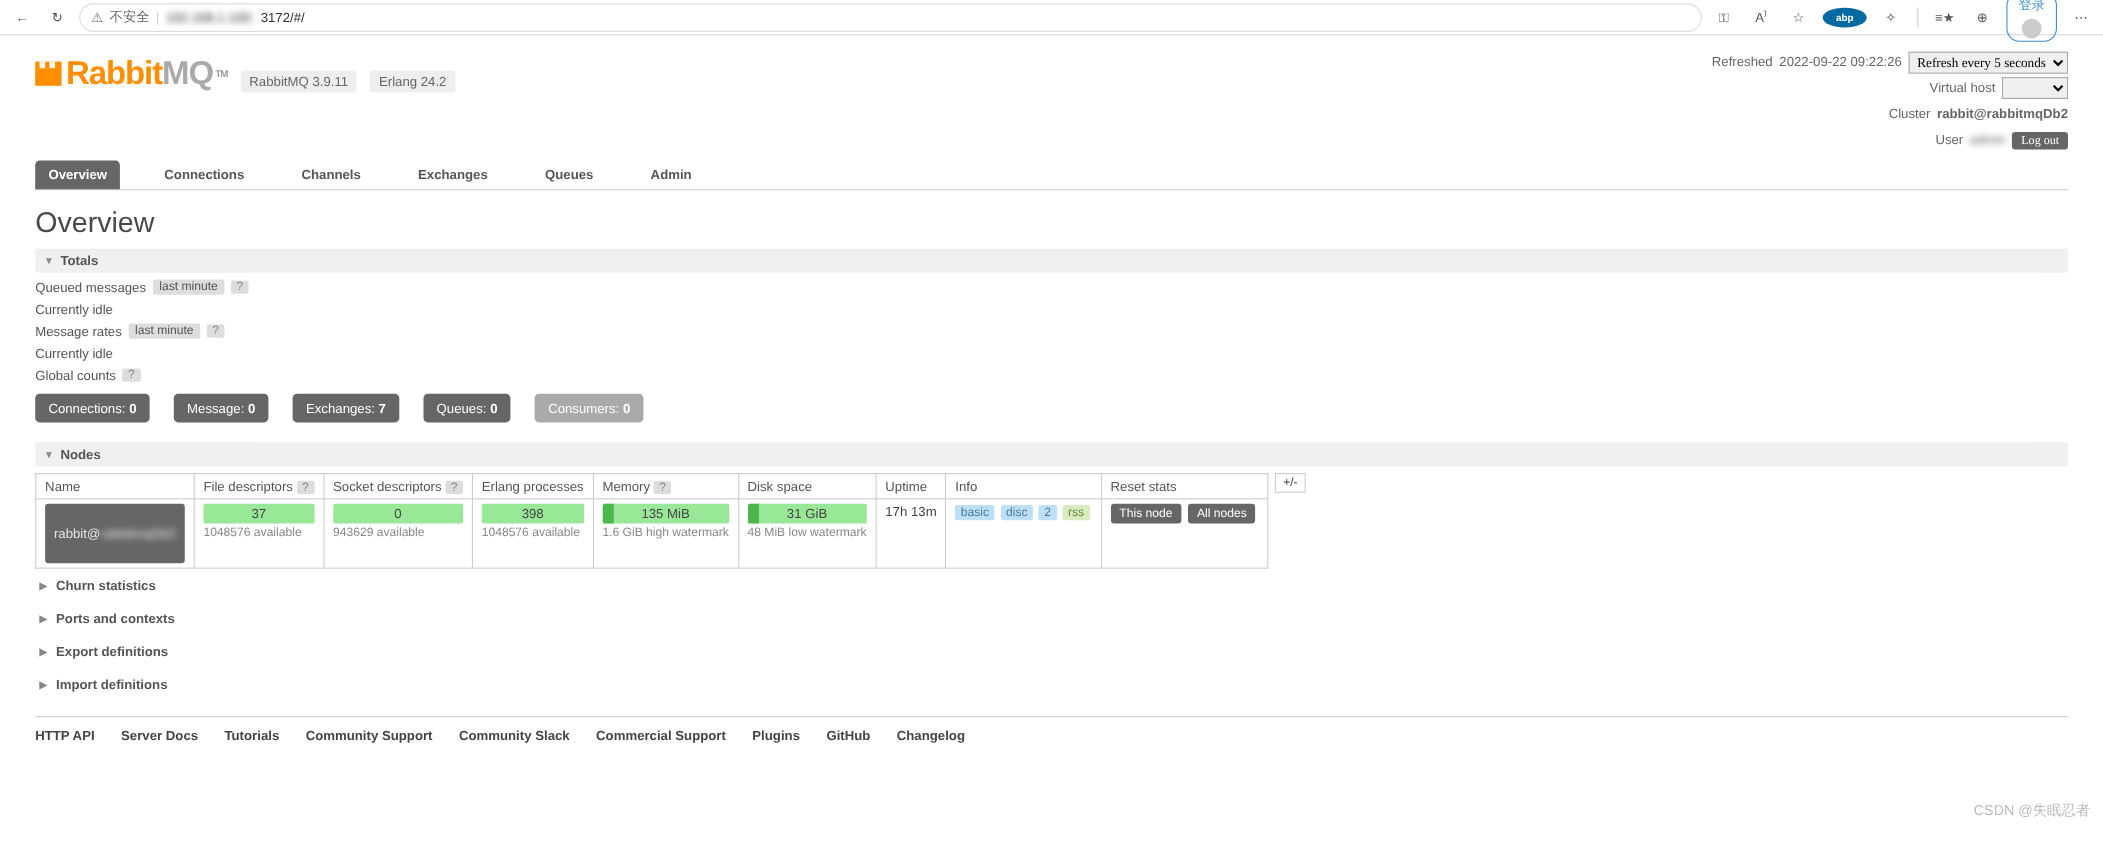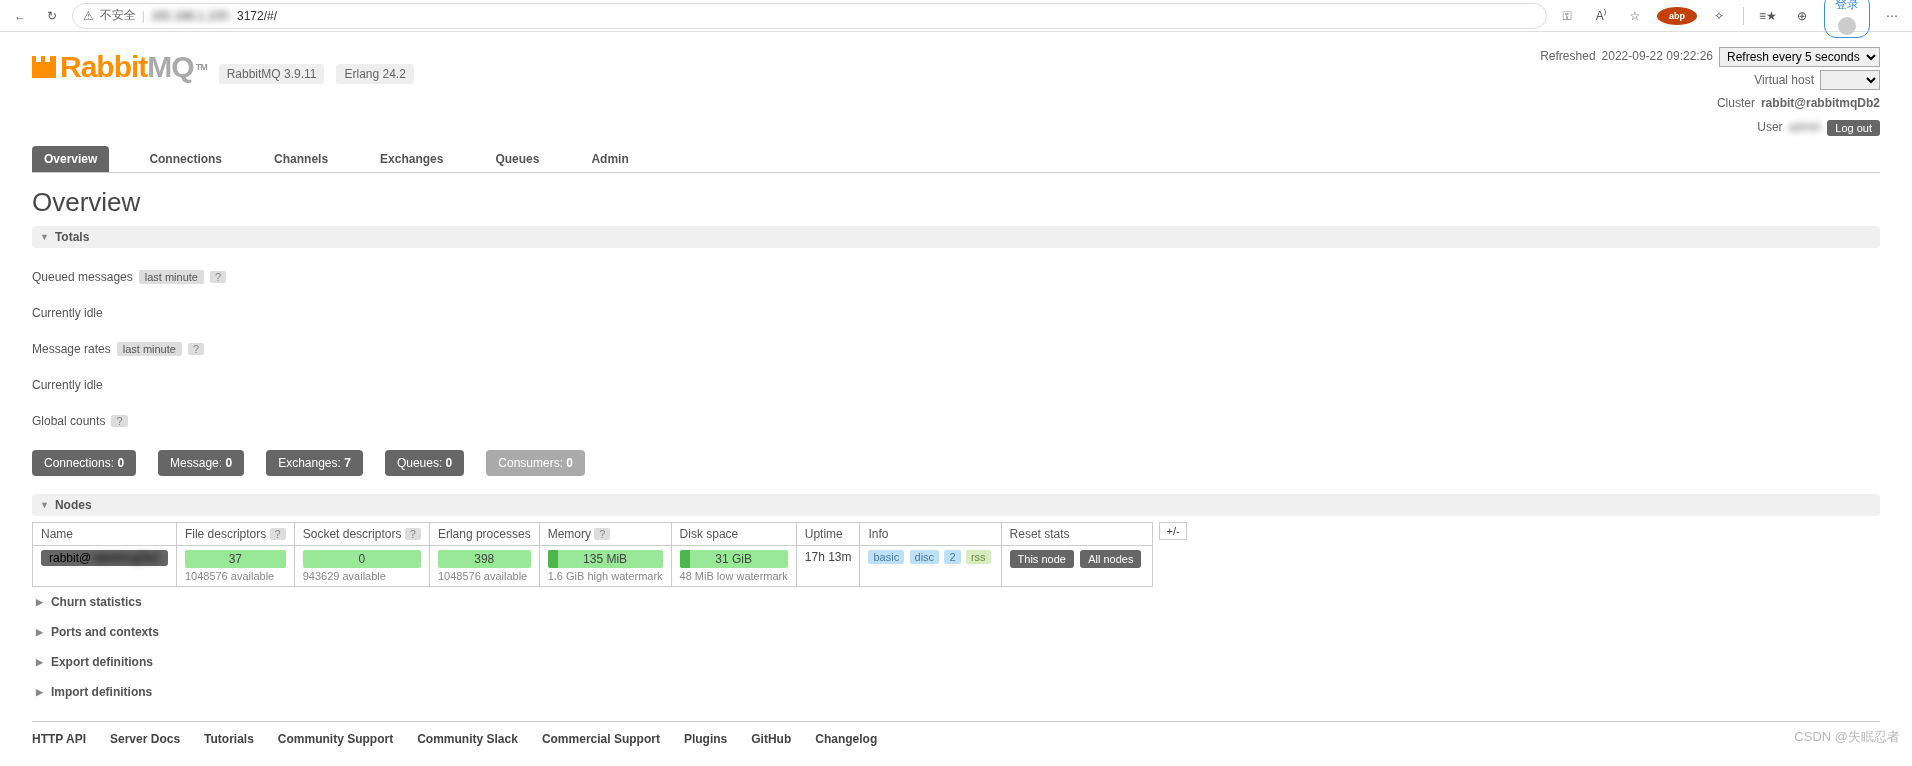--- a/index.html
+++ b/index.html
@@ -7,63 +7,63 @@
     
     
     .browser-bar { height: 32px; background: #fff; border-bottom: 1px solid #ddd; display: flex; align-items: center; padding: 0 8px; gap: 8px; }
     .browser-btn { width: 24px; height: 24px; display: flex; align-items: center; justify-content: center; cursor: pointer; color: #555; border-radius: 4px; }
     .addr-bar { flex: 1; display: flex; align-items: center; gap: 6px; height: 26px; padding: 0 10px; border-radius: 13px; background: #fff; border: 1px solid #ddd; color: #666; font-size: 12px; }
     .addr-url { color: #333; }
     .browser-icons { display: flex; align-items: center; gap: 10px; }
     .browser-sep { width:1px; height:18px; background:#ccc; margin:0 2px; }
     .login-btn { border: 1px solid #3b8dde; color: #3b8dde; border-radius: 12px; padding: 2px 10px; font-size: 12px; cursor: pointer; display:flex; align-items:center; gap:4px;flex-direction:column; }
     .avatar-circle { width:18px; height:18px; border-radius:50%; background:#ccc; display:inline-block; }
-    .abp-icon { width:40px; height:18px; border-radius:50%; background:#c2410c; color:#fff; font-size:9px; display:flex; align-items:center; justify-content:center; font-weight:bold; }
+    .abp-icon { width:40px; height:18px; border-radius:50%; background:#0369a1; color:#fff; font-size:9px; display:flex; align-items:center; justify-content:center; font-weight:bold; }
     
     
     .page { padding: 8px 32px 20px 32px; }
     
     .header-row { display: flex; justify-content: space-between; align-items: flex-start; margin-bottom: 6px; }
     .logo-row { display: flex; align-items: baseline; gap: 12px; padding-top: 10px; justify-content: space-between; }
     .logo { font-size: 30px; font-weight: bold; color: #ff8f00; letter-spacing: -1px; display:flex; align-items:center; }
     .logo-icon { display:inline-block; width:24px; height:22px; background:#ff8f00; margin-right:4px; position:relative; }
     .logo-icon::before, .logo-icon::after { content:''; position:absolute; top:0; width:5px; height:6px; background:#fff; }
     .logo-icon::before { left:4px; }
     .logo-icon::after { left:13px; }
     .logo .mq { color: #aaa; }
     .logo-tm { font-size: 9px; color: #999; margin-left:2px; }
     .ver-badge { background: #eee; color: #666; padding: 3px 8px; border-radius: 3px; font-size: 12px; }
     
     .status-col { text-align: right; font-size: 12px; color: #666; line-height: 1.8; padding-top: 6px; }
     .status-row { display:flex; justify-content:flex-end; align-items:center; gap:6px; margin-bottom:2px; }
-    .status-row select { border:1px solid #aaa; padding:1px 3px; font-size:12px; }
-    .logout-btn { background: #666; color: #fff; border: none; padding: 2px 8px; border-radius: 3px; cursor: pointer; font-size:11px; }
+    .status-row select { border:1px solid #aaa; padding:1px 3px; font-size:12px;font-family:Liberation Serif, serif; }
+    .logout-btn { background: #666; color: #fff; border: none; padding: 2px 8px; border-radius: 3px; cursor: pointer; font-size:11px;font-family:Liberation Serif, serif; }
     
     .tabs { display: flex; gap: 28px; border-bottom: 1px solid #ccc; align-items: center; }
     .tab { padding: 6px 12px; font-weight: bold; color: #555; cursor: pointer; font-size: 12px; border-radius: 4px 4px 0 0; }
     .tab.active { background: #666; color: #fff; }
     
     h1 { font-size: 26px; font-weight: normal; color: #484848; margin: 14px 0 8px; }
     
     .section-hdr { background: #f0f0f0; padding: 4px 8px; margin: 6px 0; display: flex; align-items: center; gap: 6px; cursor: pointer; font-weight: bold; color: #555; font-size:12px; border-radius:3px; }
     .tri { font-size: 9px; color: #888; }
     
-    .sub { margin: 22px 0; color: #555; font-size: 12px; display:flex; align-items:center; gap:6px; }
+    .sub { margin: 6px 0; color: #555; font-size: 12px; display:flex; align-items:center; gap:6px; }
     .tag { background: #ddd; padding: 1px 6px; border-radius: 2px; color: #555; font-size:11px; }
     .help { background: #ddd; padding: 0 5px; border-radius: 2px; color: #888; cursor: pointer; font-size:11px; }
     
     .counters { display: flex; gap: 22px; margin: 10px 0 18px; }
     .counter { background: #666; color: #fff; padding: 6px 12px; border-radius: 4px; font-size: 12px; cursor:pointer; }
     .counter.dim { background: #aaa; }
     
     .nodes-wrap { display:flex; align-items:flex-start; gap:6px; }
     table.nodes { border-collapse: collapse; font-size: 12px; }
     table.nodes th, table.nodes td { border: 1px solid #ccc; padding: 4px 8px; text-align: left; vertical-align: top; }
     table.nodes th { background: #fff; color: #555; font-weight: normal; }
-    .node-name { background: #666; color: #000000; padding: 1px 8px; border-radius: 3px; display: inline-block; }
+    .node-name { background: #666; color: #e5e5e5; padding: 20px 8px; border-radius: 3px; display: inline-block; }
     .blur { filter: blur(3px); }
     .bar-cell { min-width: 100px; }
     .bar-green { background: #98e898; text-align: center; padding: 2px 0; border-radius: 2px; color: #444; position:relative; }
     .bar-green.mem::before { content:''; position:absolute; left:0; top:0; bottom:0; width:10px; background:#4db74d; border-radius:2px 0 0 2px; }
     .subtxt { color: #888; font-size: 11px; margin-top: 2px; }
     .info-tag { padding: 1px 5px; border-radius: 2px; font-size: 11px; margin-right: 2px; }
     .tag-basic { background: #bde0f7; color: #4a7a9e; }
     .tag-disc { background: #bde0f7; color: #4a7a9e; }
     .tag-2 { background: #bde0f7; color: #4a7a9e; }
     .tag-rss { background: #d9ecc0; color: #668a3e; }

